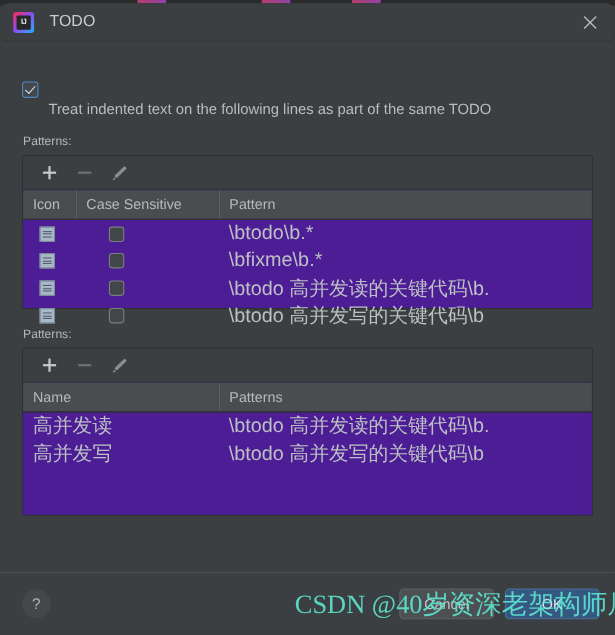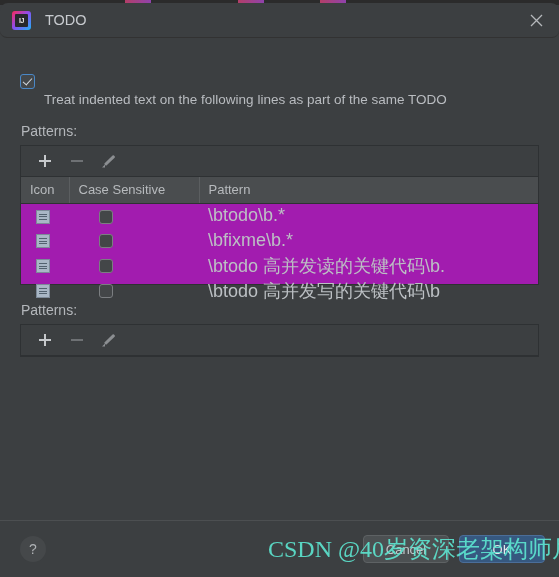--- a/index.html
+++ b/index.html
@@ -113,21 +113,21 @@
     transform: rotate(42deg);
   }
   .check-label {
     margin-left: 9px;
     font-size: 13.5px;
     color: #b9bcc0;
     margin-top: 36px;
   }
 
   .section-label {
-    font-size: 14px;
+    font-size: 11px;
     color: #b4b7bb;
     margin: 0 0 6px 1px;
   }
 
   
   .panel {
     border: 1px solid #2e3133;
     background: #3c3f41;
     box-sizing: border-box;
   }
@@ -217,21 +217,21 @@
   .cb-empty {
     width: 14px; height: 14px;
     border: 1px solid #7b7e81;
     border-radius: 3px;
     background: #434648;
     box-sizing: border-box;
     display: inline-block;
     margin-left: 21px;
     vertical-align: middle;
   }
-  .panel-body { background: #a21caf; }
+  .panel-body { background: #4c1d95; }
   .patterns-panel .panel-body { height: 107px; }
   .filters-panel .panel-body { height: 120px; }
 
   
   .footer-sep {
     position: absolute;
     left: 0; bottom: 56px;
     width: 559px; height: 1px;
     background: #4c4f51;
   }
@@ -394,20 +394,44 @@
         <div class="tb-btn">
             <span class="ic-plus"></span>
           </div>
         <div class="tb-btn">
             <span class="ic-minus"></span>
           </div>
         <div class="tb-btn">
             <span class="ic-pencil"></span>
           </div>
       </div>
+      <div class="panel-body">
+        <table class="grid">
+          <colgroup>
+              <col style="width:178px">
+              <col>
+            </colgroup>
+          <thead>
+            <tr>
+              <th>Name</th>
+              <th>Patterns</th>
+            </tr>
+          </thead>
+          <tbody>
+            <tr>
+              <td>高并发读</td>
+              <td>\btodo 高并发读的关键代码\b.</td>
+            </tr>
+            <tr>
+              <td>高并发写</td>
+              <td>\btodo 高并发写的关键代码\b</td>
+            </tr>
+          </tbody>
+        </table>
+      </div>
     </div>
 
   </div>
 
   <div class="footer-sep"></div>
 
   <div class="footer">
     <div class="help-btn">?</div>
     <div class="footer-spacer"></div>
     <div class="btn btn-default">Cancel</div>

